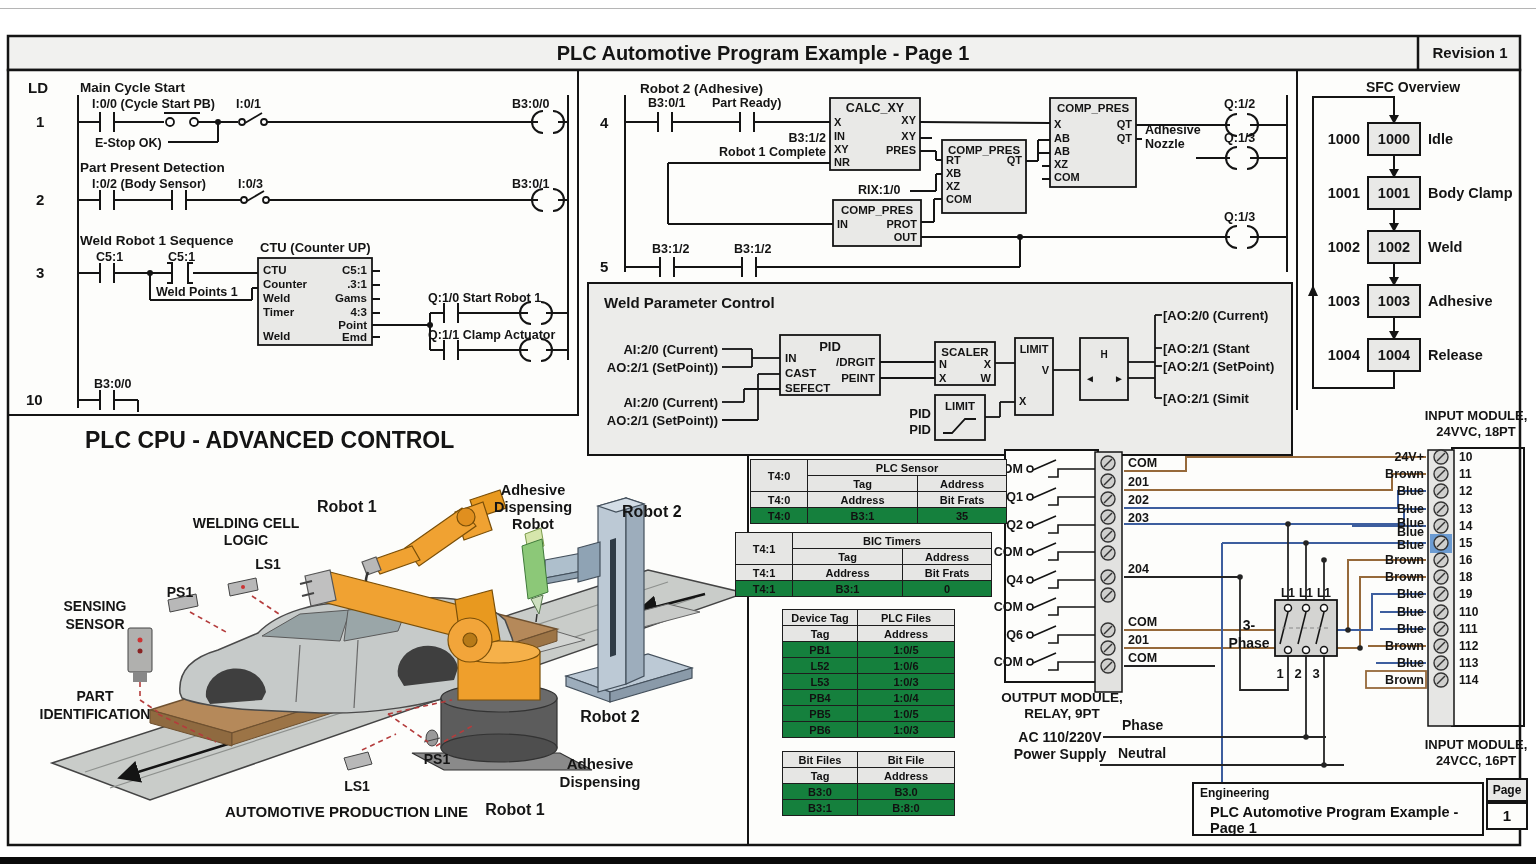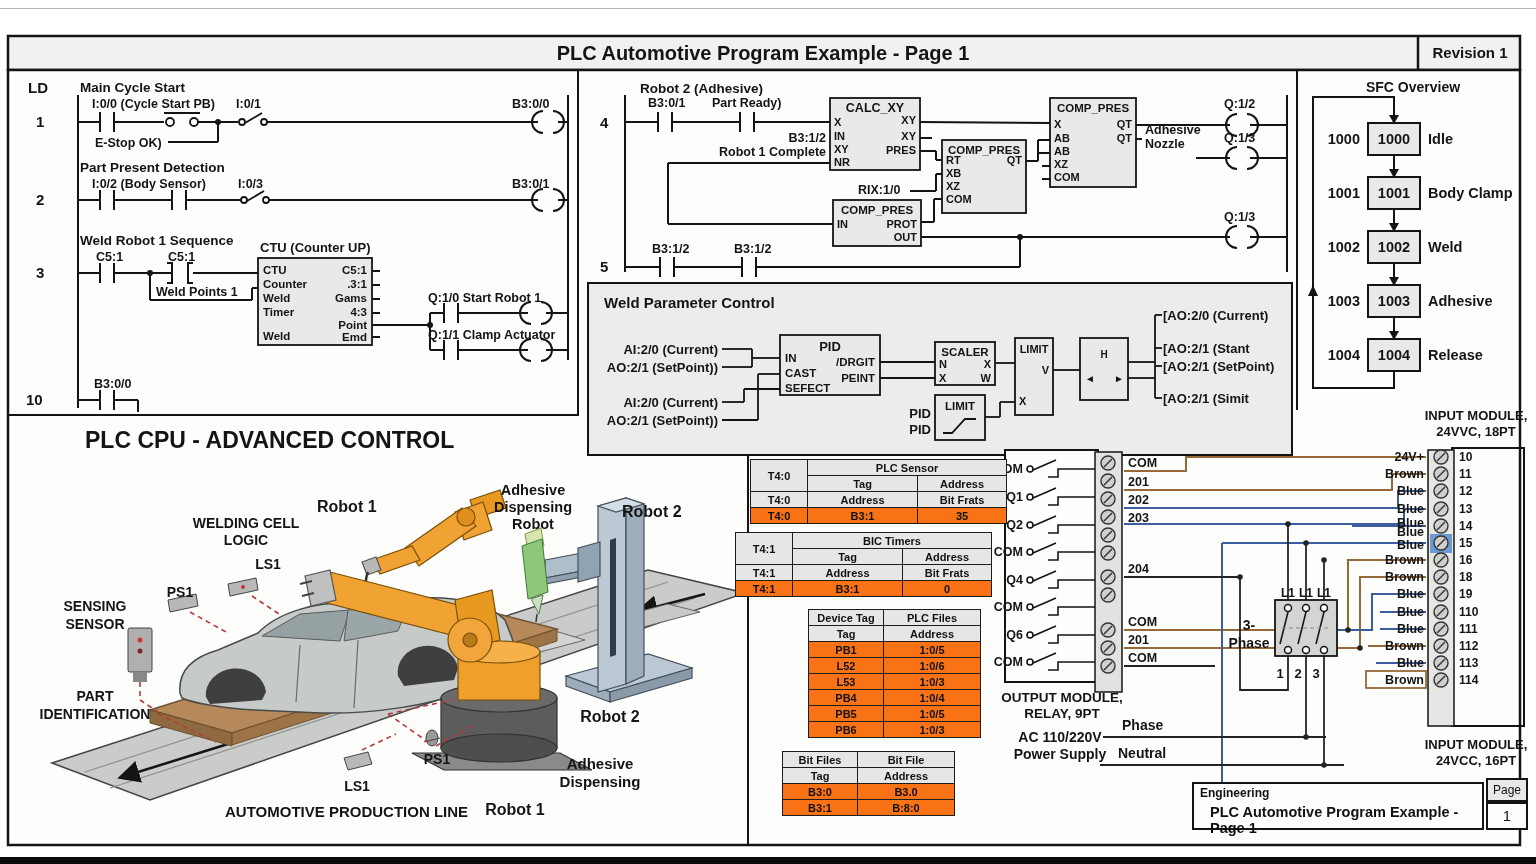--- a/index.html
+++ b/index.html
@@ -4,30 +4,30 @@
 <style>
   html,body{margin:0;padding:0;background:#fff}
   #app{position:relative;width:1536px;height:864px;background:#ffffff;overflow:hidden;
        font-family:"Liberation Sans",sans-serif}
   svg{position:absolute;left:0;top:0}
   svg text{font-family:"Liberation Sans",sans-serif;font-weight:bold;fill:#141414}
   .t10{font-size:10px}.t11{font-size:11px}.t115{font-size:11.5px}.t12{font-size:12px}
   .t125{font-size:12.5px}.t13{font-size:13px}.t135{font-size:13.5px}.t14{font-size:14px}
   .t145{font-size:14.5px}.t15{font-size:15px}.t16{font-size:16px}.t20{font-size:20px}.t23{font-size:23px}
   .mid{text-anchor:middle}.end{text-anchor:end}
-  .tbl{position:absolute;border-collapse:collapse;background:#f97316}
+  .tbl{position:absolute;border-collapse:collapse;background:#15803d}
   .tbl td{border:1.5px solid #1d1d1d;font:bold 11px "Liberation Sans",sans-serif;
           text-align:center;padding:0 2px;height:15px;color:#111;white-space:nowrap}
   .tbl .g{background:#e6e6e4}
   .box{position:absolute;border:2px solid #141414;box-sizing:border-box;background:#fdfdfb}
   .topline{position:absolute;left:0;top:8px;width:1536px;height:1px;background:#b5b5b5}
   .botbar{position:absolute;left:0;top:857px;width:1536px;height:7px;background:#0a0a0a}
   #engbox span{position:absolute;color:#111}
   .pagecell{position:absolute;border:2px solid #141414;box-sizing:border-box;text-align:center;
-            font-weight:normal;color:#111}
+            font-weight:bold;color:#111}
 </style>
 </head>
 <body>
 
 <div id="app">
 <div class="topline"></div>
 
 <svg width="1536" height="864" viewBox="0 0 1536 864">
 <defs>
   <g id="nc" stroke="#141414" stroke-width="2">
@@ -724,21 +724,21 @@
       <td class="g">Bit Frats</td>
         </tr>
   <tr>
           <td>T4:1</td>
       <td>B3:1</td>
       <td>0</td>
         </tr>
 </tbody>
     </table>
 
-<table class="tbl" style="left:808px;top:609px">
+<table class="tbl" style="left:782px;top:609px">
   <tbody>
         <tr>
           <td class="g" style="width:70px">Device Tag</td>
       <td class="g" style="width:92px">PLC Files</td>
         </tr>
   <tr>
           <td class="g">Tag</td>
       <td class="g">Address</td>
         </tr>
   <tr>
@@ -782,21 +782,21 @@
           <td>B3:0</td>
           <td>B3.0</td>
         </tr>
   <tr>
           <td>B3:1</td>
           <td>B:8:0</td>
         </tr>
 </tbody>
     </table>
 
-<div id="engbox" class="box" style="left:1192px;top:782px;width:292px;height:48px">
+<div id="engbox" class="box" style="left:1192px;top:782px;width:292px;height:54px">
   <span style="left:6px;top:2px;font-size:12px;font-weight:bold">Engineering</span>
   <span style="left:16px;top:20px;font-size:14.5px;font-weight:bold">PLC Automotive Program Example - Page 1</span>
 </div>
 <div class="pagecell" style="left:1486px;top:778px;width:42px;height:24px;background:#e8e8e6;font-size:12px;line-height:20px">Page</div>
 <div class="pagecell" style="left:1486px;top:802px;width:42px;height:28px;background:#fdfdfb;font-size:15px;line-height:24px">1</div>
 
 <div class="botbar"></div>
 </div>
 
 </body></html>

